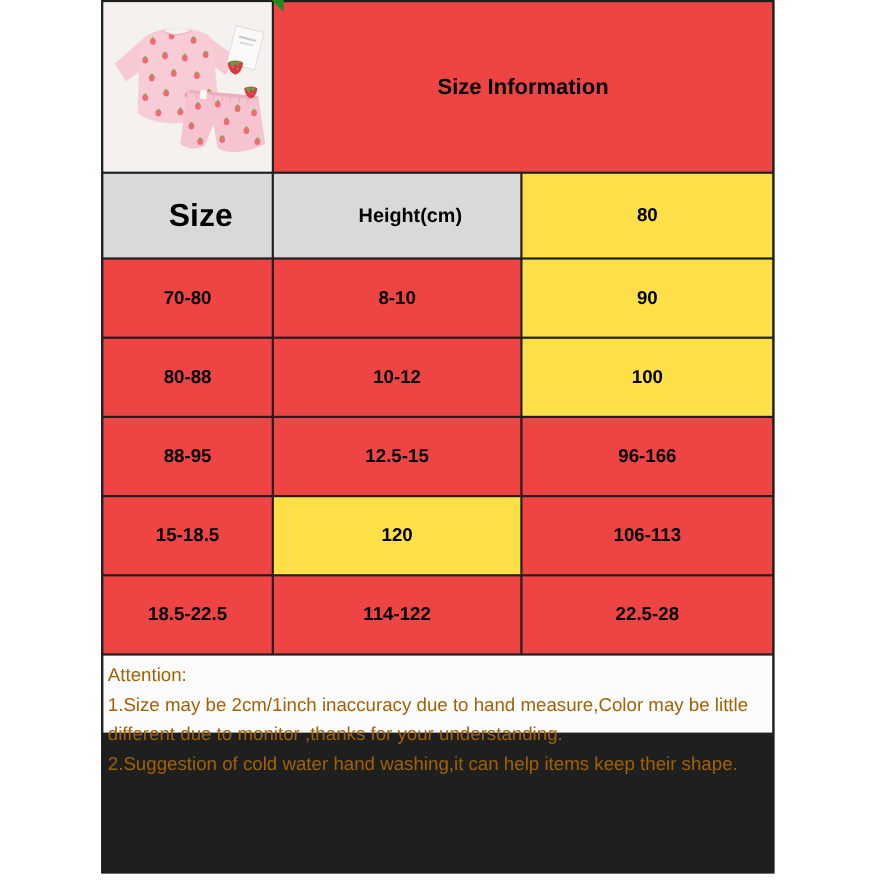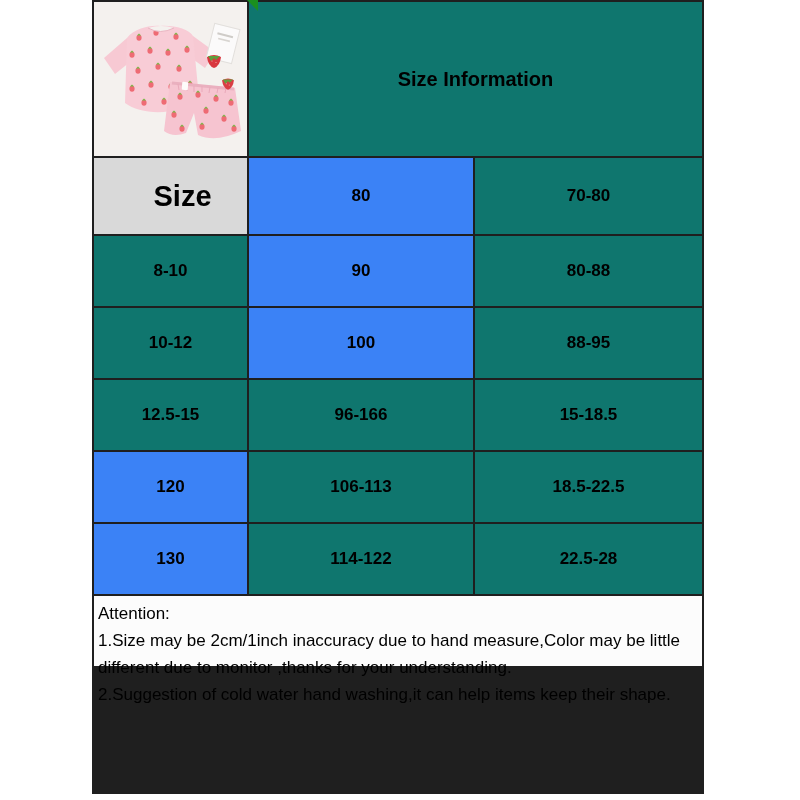--- a/index.html
+++ b/index.html
@@ -10,36 +10,36 @@
   }
   .sheet{
     position:absolute;left:92px;top:0;
     width:612px;height:794px;box-sizing:border-box;
     border:2px solid #1f1f1f;background:#1f1f1f;
     display:grid;
     grid-template-columns:153px 224px 227px;
     grid-template-rows:154px 76px repeat(6,70px) 124px;
     gap:2px;
   }
-  .cell{background:#0f766e;display:flex;align-items:center;justify-content:center;color:#000;}
+  .cell{background:#ef4444;display:flex;align-items:center;justify-content:center;color:#000;}
   .photo-cell{position:relative;padding:0;overflow:hidden;background:#f4f1ee;}
   .photo-cell svg{display:block;width:100%;height:100%;}
   .title-cell{grid-column:2/4;position:relative;font-size:20px;font-weight:bold;}
   .flag{
     position:absolute;left:-2px;top:-2px;width:11px;height:11px;
     clip-path:polygon(0 0,100% 0,100% 100%);
   }
   .th{background:#d9d9d9;font-weight:bold;font-size:18px;padding-left:24px;}
   .size-th{font-size:29px;}
-  .size-col{background:#3b82f6;font-weight:bold;font-size:17px;}
+  .size-col{background:#fde047;font-weight:bold;font-size:17px;}
   .val{font-weight:bold;font-size:17px;}
   .attention{
     grid-column:1/4;background:#fcfcfc;
     display:block;padding:4px 4px 0 4px;box-sizing:border-box;
-    font-size:17px;line-height:27px;color:#000000;
+    font-size:17px;line-height:27px;color:#a16207;
   }
   .attention p{margin:0;}
 </style>
 </head>
 <body>
 
 <div class="sheet">
 
   <div class="cell photo-cell">
     <svg viewBox="0 0 153 154" xmlns="http://www.w3.org/2000/svg">
@@ -124,41 +124,41 @@
       </g>
     </svg>
   </div>
 
   <div class="cell title-cell">
     <div class="flag" style="background:#1a8f1f;"></div>
     <span>Size Information</span>
   </div>
 
   <div class="cell th size-th">Size</div>
+  <div class="cell th">Height(cm)</div>
 
   <div class="cell size-col">80</div>
   <div class="cell val">70-80</div>
   <div class="cell val">8-10</div>
 
   <div class="cell size-col">90</div>
   <div class="cell val">80-88</div>
   <div class="cell val">10-12</div>
 
   <div class="cell size-col">100</div>
   <div class="cell val">88-95</div>
   <div class="cell val">12.5-15</div>
 
   <div class="cell val">96-166</div>
   <div class="cell val">15-18.5</div>
 
   <div class="cell size-col">120</div>
   <div class="cell val">106-113</div>
   <div class="cell val">18.5-22.5</div>
 
-  <div class="cell size-col">130</div>
   <div class="cell val">114-122</div>
   <div class="cell val">22.5-28</div>
 
   <div class="cell attention">
     <p>Attention:</p>
     <p>1.Size may be 2cm/1inch inaccuracy due to hand measure,Color may be little different due to monitor ,thanks for your understanding.</p>
     <p>2.Suggestion of cold water hand washing,it can help items keep their shape.</p>
   </div>
 
 </div>

